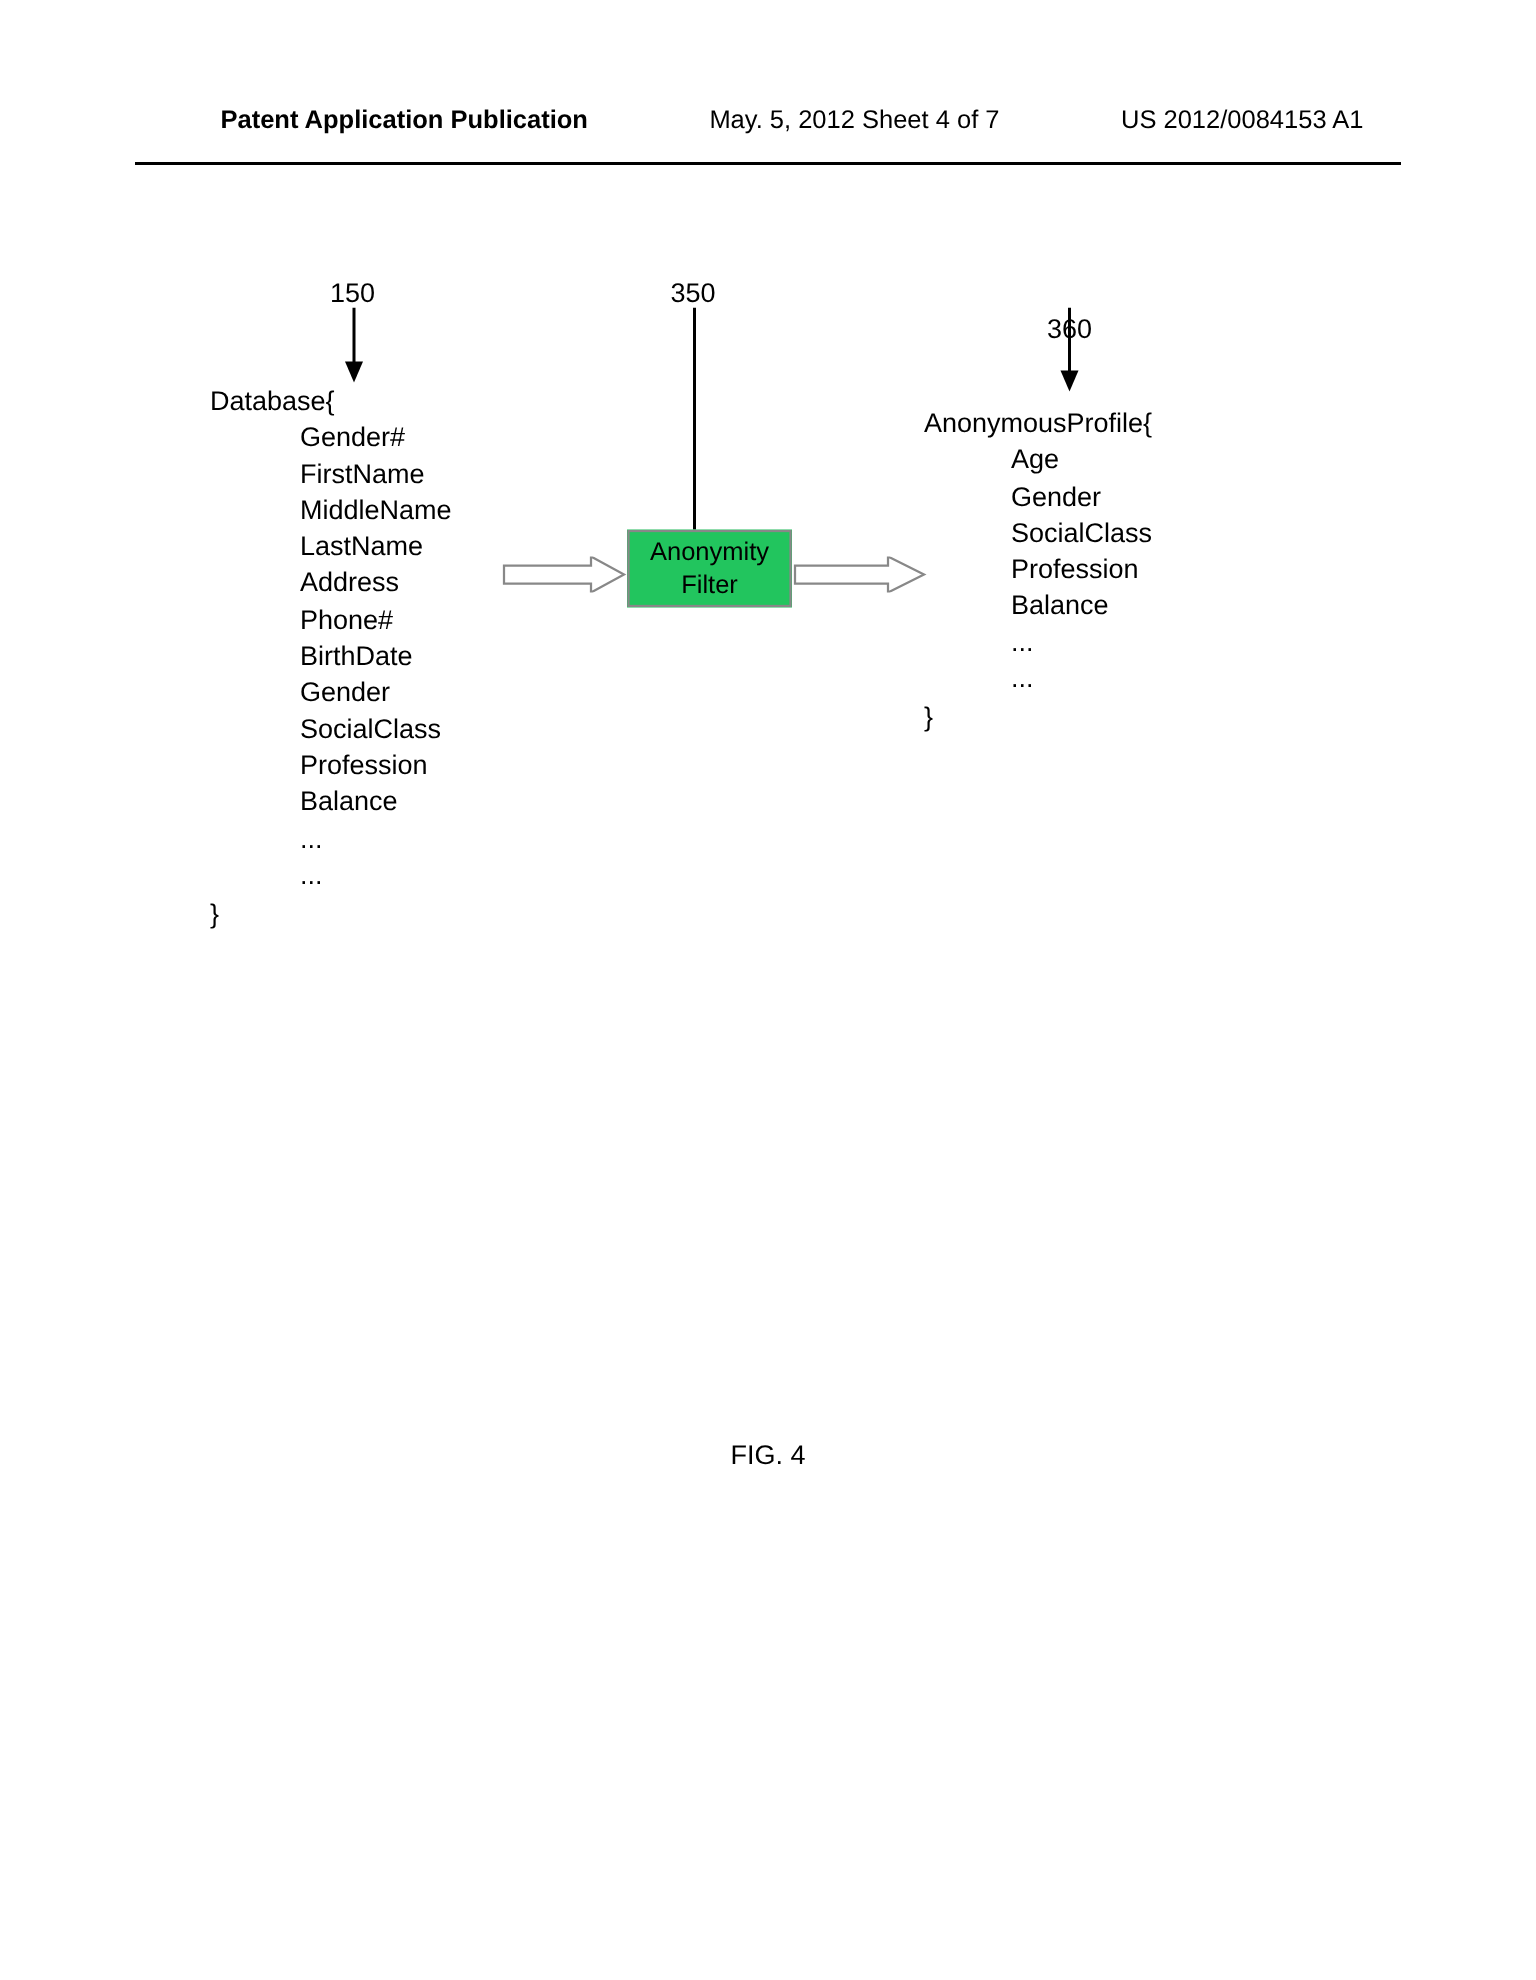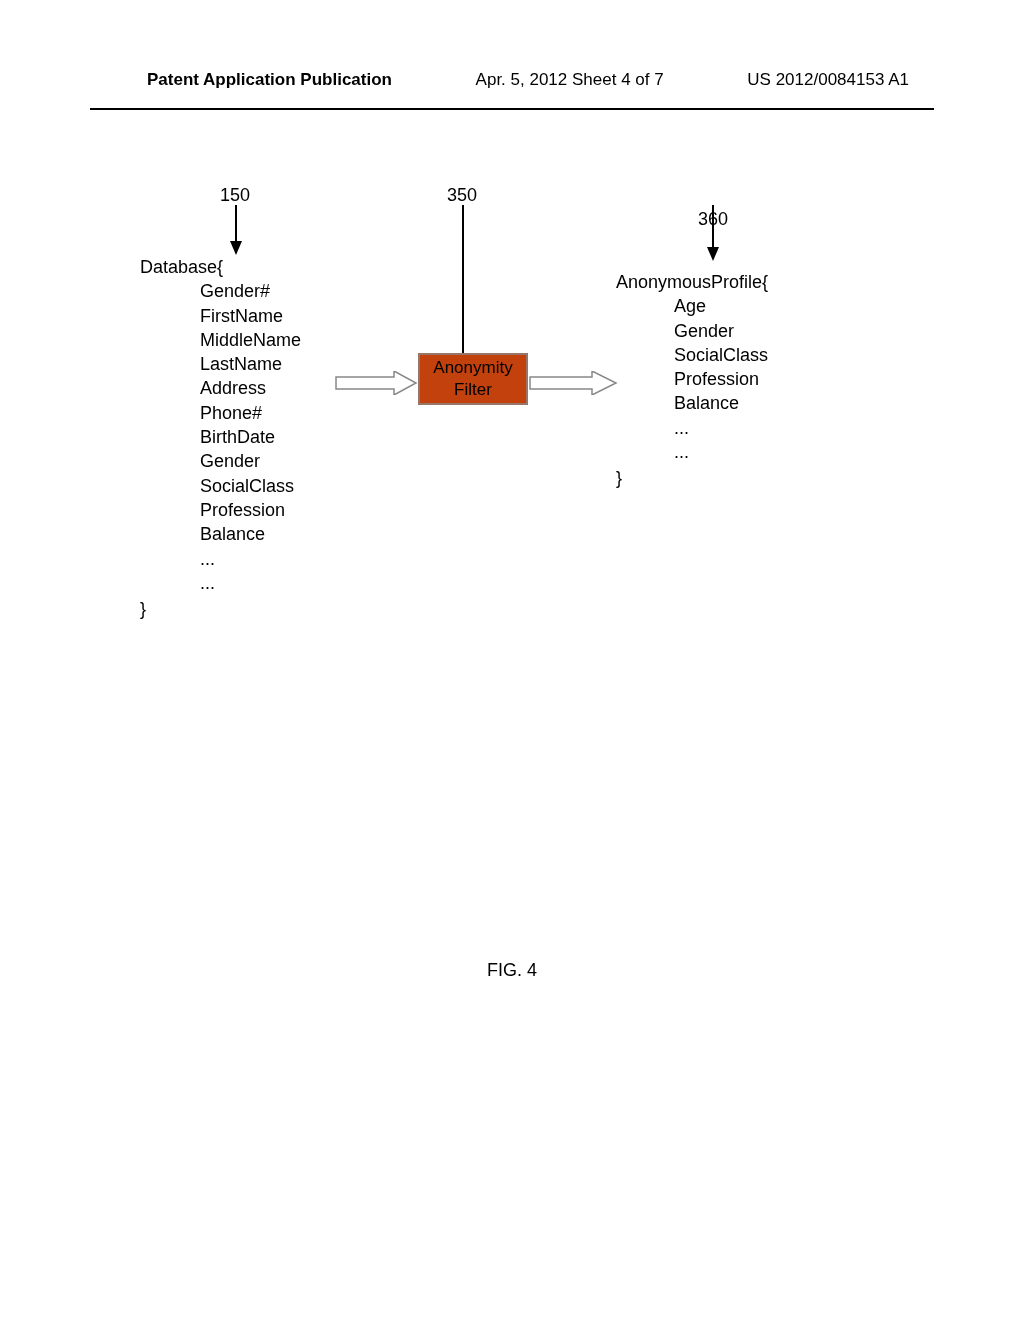--- a/index.html
+++ b/index.html
@@ -65,21 +65,21 @@
     .db-close {
       margin-top: 2px;
     }
 
     .filter-box {
       position: absolute;
       top: 98px;
       left: 278px;
       width: 110px;
       height: 52px;
-      background: #c2410c;
+      background: #22c55e;
       text-align: center;
       font-size: 17px;
       line-height: 1.3;
       padding-top: 4px;
     }
     .filter-box .border {
       position: absolute;
       inset: 0;
       pointer-events: none;
     }
@@ -110,21 +110,21 @@
       width: 100%;
       text-align: center;
       font-size: 18px;
     }
   </style>
 </head>
 <body>
 
 <div class="header">
   <span class="header-left">Patent Application Publication</span>
-  <span class="header-center">Apr. 5, 2012  Sheet 4 of 7</span>
+  <span class="header-center">May. 5, 2012  Sheet 4 of 7</span>
   <span class="header-right">US 2012/0084153 A1</span>
 </div>
 <div class="hr"></div>
 
 <div class="ref-label ref-380">150</div>
 <div class="ref-label ref-350">350</div>
 <div class="ref-label ref-360">360</div>
 
 <svg style="position:absolute; top:205px; left:225px; width:30px; height:55px;">
   <path d="M 11 0 C 11 15 11 25 11 38" stroke="#000" stroke-width="2" fill="none"></path>

